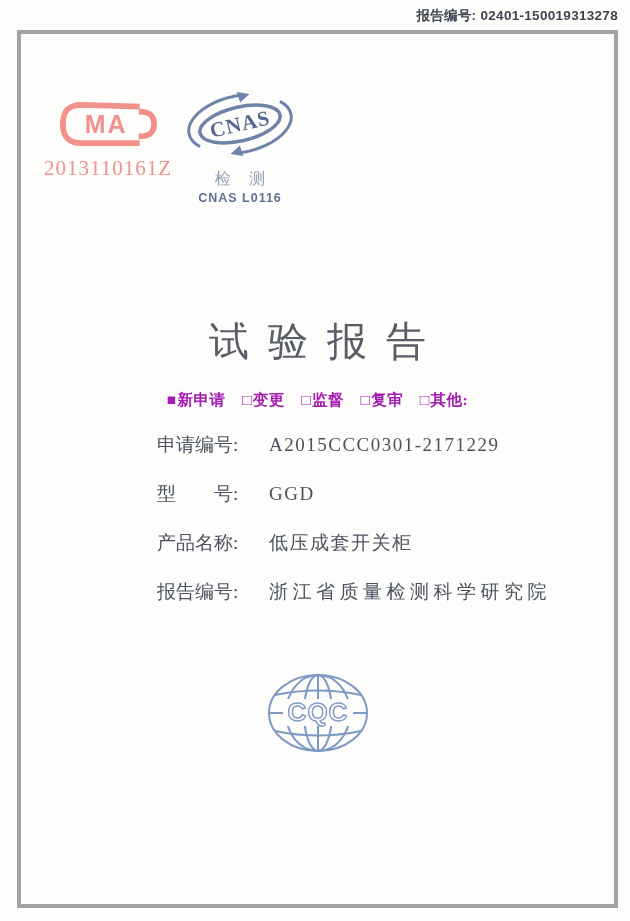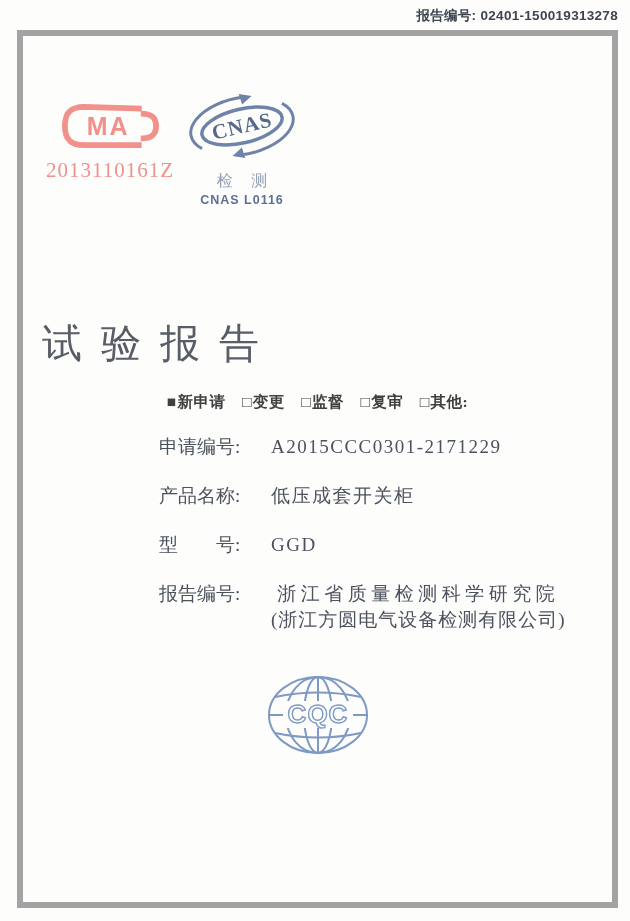--- a/index.html
+++ b/index.html
@@ -17,21 +17,21 @@
     position: absolute; top: 7px; right: 12px;
     font-family: "Liberation Sans", "DejaVu Sans", sans-serif;
     font-size: 13.5px; color: #3e454f; letter-spacing: 0.3px;
     font-weight: 600;
   }
 
   
   .frame {
     position: absolute; left: 17px; top: 30px;
     width: 601px; height: 878px;
-    border: 6px solid #a3a3a3;
+    border: 4px solid #a3a3a3;
     background: #fdfdfc;
   }
 
   
   .cma-block {
     position: absolute; left: 22px; top: 66px;
     width: 130px; text-align: center;
   }
   .cma-no {
     margin-top: 4px;
@@ -56,29 +56,30 @@
 
   
   .title-line1 {
     position: absolute; top: 192px; left: 0; width: 100%;
     text-align: center;
     font-size: 41px; color: #585d66; letter-spacing: 9px; text-indent: 9px;
     font-weight: 500;
   }
   .title-line2 {
     position: absolute; top: 280px; left: 0; width: 100%;
+    text-align: center;
     font-size: 40px; color: #585d66; letter-spacing: 19px; text-indent: 19px;
     font-weight: 500;
   }
 
   
   .check-row {
     position: absolute; top: 356px; left: 0; width: 100%;
     text-align: center;
-    font-size: 15.5px; color: #404040; font-weight: bold;
+    font-size: 15.5px; color: #a21caf; font-weight: bold;
     letter-spacing: 0.5px;
   }
   .check-item { margin: 0 6px; white-space: nowrap; }
   .check-mark { margin-right: 1px; }
 
   
   .fields {
     position: absolute; left: 136px; top: 400px; right: 20px;
     font-size: 19px; color: #4c525d;
   }
@@ -139,32 +140,31 @@
       <span class="check-item"><span class="check-mark">□</span><span>复审</span></span>
       <span class="check-item"><span class="check-mark">□</span><span>其他:</span></span>
     </div>
 
     <div class="fields">
       <div class="field-row">
         <span class="f-label">申请编号:</span>
         <span class="f-value">A2015CCC0301-2171229</span>
       </div>
       <div class="field-row">
+        <span class="f-label">型　　号:</span>
+        <span class="f-value">GGD</span>
+      </div>
+      <div class="field-row">
         <span class="f-label">产品名称:</span>
         <span class="f-value">低压成套开关柜</span>
-      </div>
-      <div class="field-row">
-        <span class="f-label">型　　号:</span>
-        <span class="f-value">GGD</span>
       </div>
       <div class="field-row">
         <span class="f-label">报告编号:</span>
         <span>
           <div class="f-value f-value-spaced">浙江省质量检测科学研究院</div>
-          <div class="f-value f-value-line2">(浙江方圆电气设备检测有限公司)</div>
         </span>
       </div>
     </div>
 
     <div class="cqc-block">
       <svg width="104" height="82" viewBox="0 0 104 82">
         <g stroke="#7e99c4" stroke-width="2" fill="none">
           <ellipse cx="52" cy="41" rx="49" ry="38"></ellipse>
           <ellipse cx="52" cy="41" rx="32" ry="38"></ellipse>
           <ellipse cx="52" cy="41" rx="14" ry="38"></ellipse>

